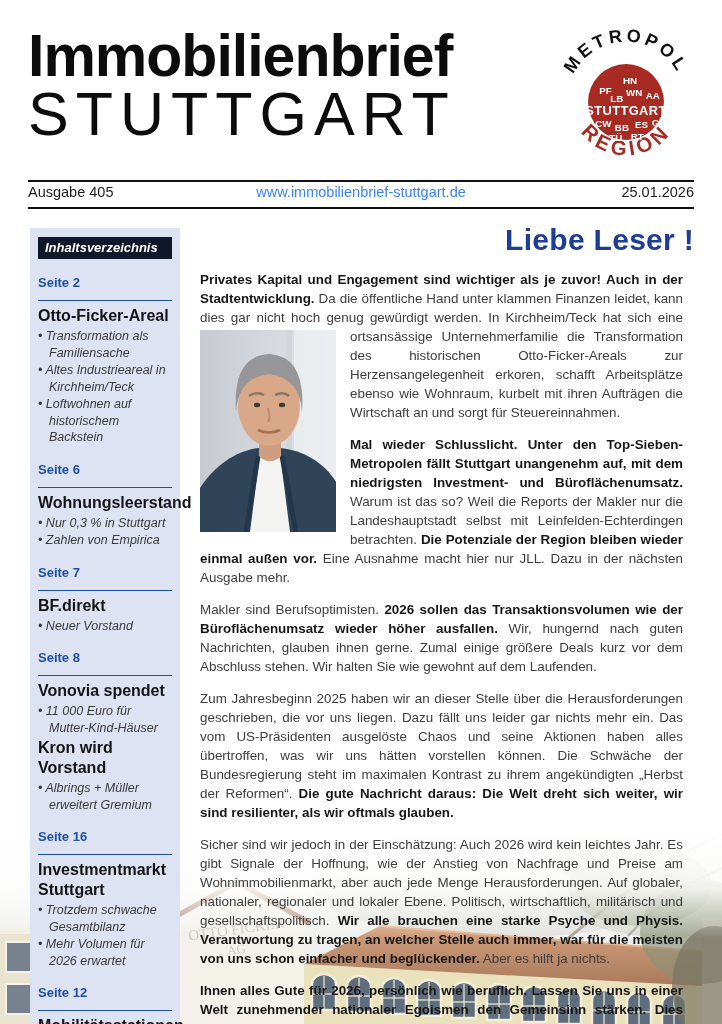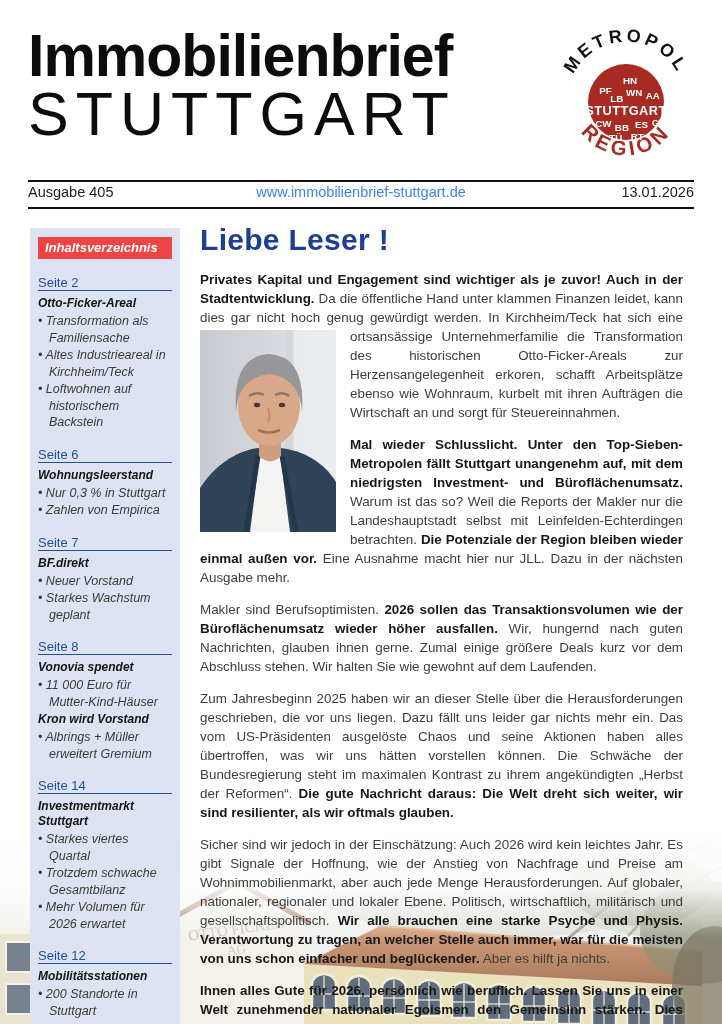--- a/index.html
+++ b/index.html
@@ -14,27 +14,27 @@
   .mast2{font-size:61px;font-weight:400;color:#0c0c0c;line-height:1.0;letter-spacing:7px;margin-top:-2px;}
   .logo{position:absolute;left:548px;top:22px;width:156px;height:156px;}
   
   .rule1{position:absolute;left:28px;top:180px;width:666px;height:2px;background:#111;}
   .rule2{position:absolute;left:28px;top:207px;width:666px;height:1.5px;background:#111;}
   .infobar{position:absolute;left:28px;top:184px;width:666px;display:flex;justify-content:space-between;align-items:center;font-size:14.5px;color:#1c1c1c;gap:28px;}
   .infobar .mid{position:absolute;left:0;right:0;text-align:center;}
   .infobar a{color:#3b82f6;text-decoration:none;position:relative;}
   
   .sidebar{position:absolute;left:30px;top:228px;width:150px;min-height:750px;background:#dde3f2;z-index:3;box-sizing:border-box;padding:6px 8px 14px 8px;}
-  .toc-header{background:#ef4444;color:#fff;font-style:italic;font-weight:700;font-size:13px;padding:3px 7px 4px 7px;margin:3px 0 6px 0;}
-  .toc-page{color:#1f4fa0;font-weight:400;font-size:13px;border-bottom:1.5px solid #1f4fa0;padding-bottom:0;margin:16px 0 5px 0;}
-  .toc-topic{font-weight:700;font-style:italic;font-size:12px;color:#141414;line-height:1.25;margin:2px 0 2px 0;}
+  .toc-header{background:#0f172a;color:#fff;font-style:italic;font-weight:700;font-size:13px;padding:3px 7px 4px 7px;margin:3px 0 6px 0;}
+  .toc-page{color:#1f4fa0;font-weight:700;font-size:13px;border-bottom:1.5px solid #1f4fa0;padding-bottom:10px;margin:16px 0 5px 0;}
+  .toc-topic{font-weight:700;font-size:16px;color:#141414;line-height:1.25;margin:2px 0 2px 0;}
   .toc-bullet{font-style:italic;font-size:12.5px;color:#3a3a3a;line-height:1.32;padding-left:11px;text-indent:-11px;margin:1px 0;}
   
   .main{position:absolute;left:200px;top:224px;width:494px;z-index:2;}
-  h1.lead{font-size:30px;font-weight:700;color:#1e3d96;letter-spacing:0.3px;margin:0 0 14px 0;line-height:1.05;}
+  h1.lead{font-size:30px;font-weight:700;color:#1e3d96;letter-spacing:0.3px;margin:0 0 14px 0;line-height:1.05;text-align:right;}
   .main p{font-size:13.4px;line-height:19px;color:#3d3d3d;text-align:justify;margin:0 11px 13px 0;}
   .main p strong{color:#171717;}
   .portrait{float:left;width:136px;height:202px;margin:3px 14px 4px 0;}
   
   .bottom-photo{position:absolute;left:0;top:828px;width:722px;height:196px;z-index:1;}
 </style>
 </head>
 <body>
 
 <div class="bottom-photo">
@@ -145,21 +145,21 @@
       <text x="66" y="116">TÜ</text>
       <text x="87" y="115">RT</text>
     </g>
   </svg>
 </div>
 
 <div class="rule1"></div>
 <div class="infobar">
   <span>Ausgabe 405</span>
   <span class="mid"><a href="#">www.immobilienbrief-stuttgart.de</a></span>
-  <span>13.01.2026</span>
+  <span>25.01.2026</span>
 </div>
 <div class="rule2"></div>
 
 <div class="sidebar">
   <div class="toc-header">Inhaltsverzeichnis</div>
   <div>
       <div>
         <div class="toc-page">Seite 2</div>
         <div class="toc-topic">Otto-Ficker-Areal</div>
         <div class="toc-bullet">• Transformation als Familiensache</div>
@@ -169,33 +169,31 @@
       <div>
         <div class="toc-page">Seite 6</div>
         <div class="toc-topic">Wohnungsleerstand</div>
         <div class="toc-bullet">• Nur 0,3 % in Stuttgart</div>
         <div class="toc-bullet">• Zahlen von Empirica</div>
       </div>
       <div>
         <div class="toc-page">Seite 7</div>
         <div class="toc-topic">BF.direkt</div>
         <div class="toc-bullet">• Neuer Vorstand</div>
-        <div class="toc-bullet">• Starkes Wachstum geplant</div>
       </div>
       <div>
         <div class="toc-page">Seite 8</div>
         <div class="toc-topic">Vonovia spendet</div>
         <div class="toc-bullet">• 11 000 Euro für Mutter-Kind-Häuser</div>
         <div class="toc-topic">Kron wird Vorstand</div>
         <div class="toc-bullet">• Albrings + Müller erweitert Gremium</div>
       </div>
       <div>
-        <div class="toc-page">Seite 14</div>
+        <div class="toc-page">Seite 16</div>
         <div class="toc-topic">Investmentmarkt Stuttgart</div>
-        <div class="toc-bullet">• Starkes viertes Quartal</div>
         <div class="toc-bullet">• Trotzdem schwache Gesamtbilanz</div>
         <div class="toc-bullet">• Mehr Volumen für 2026 erwartet</div>
       </div>
       <div>
         <div class="toc-page">Seite 12</div>
         <div class="toc-topic">Mobilitätsstationen</div>
         <div class="toc-bullet">• 200 Standorte in Stuttgart</div>
       </div>
     </div>
 </div>

